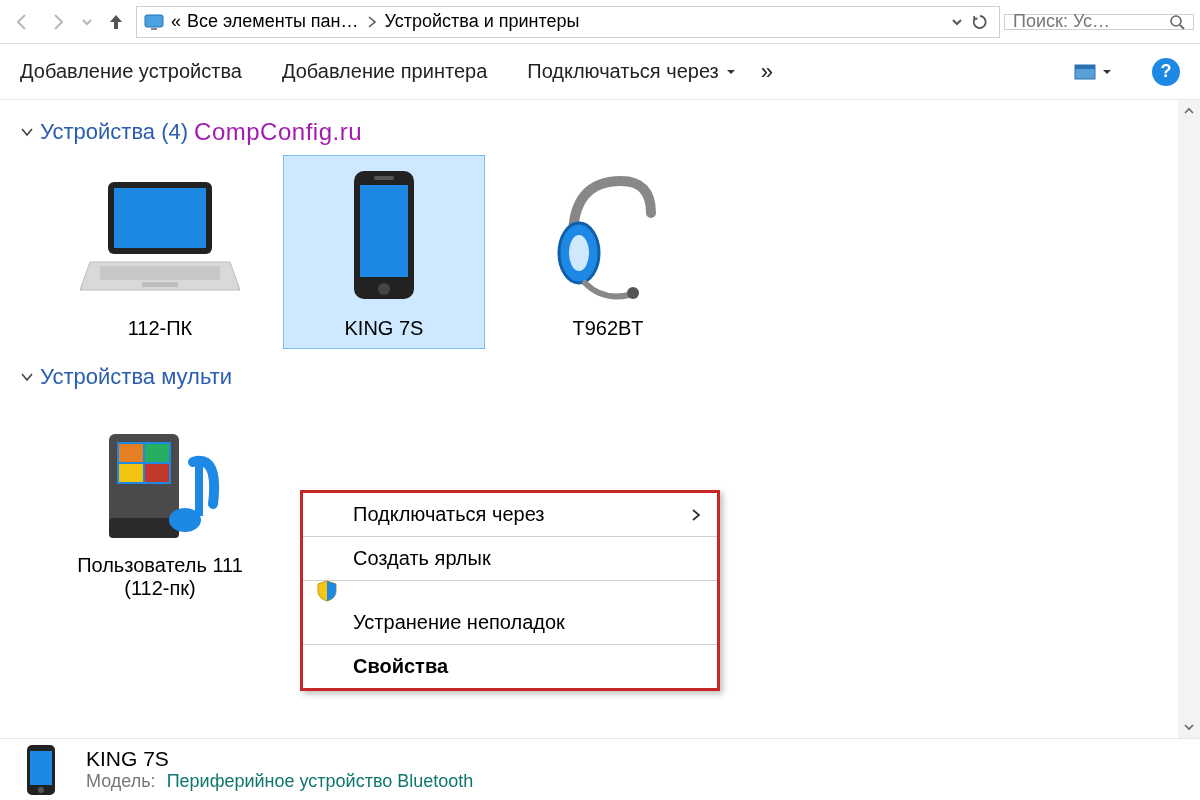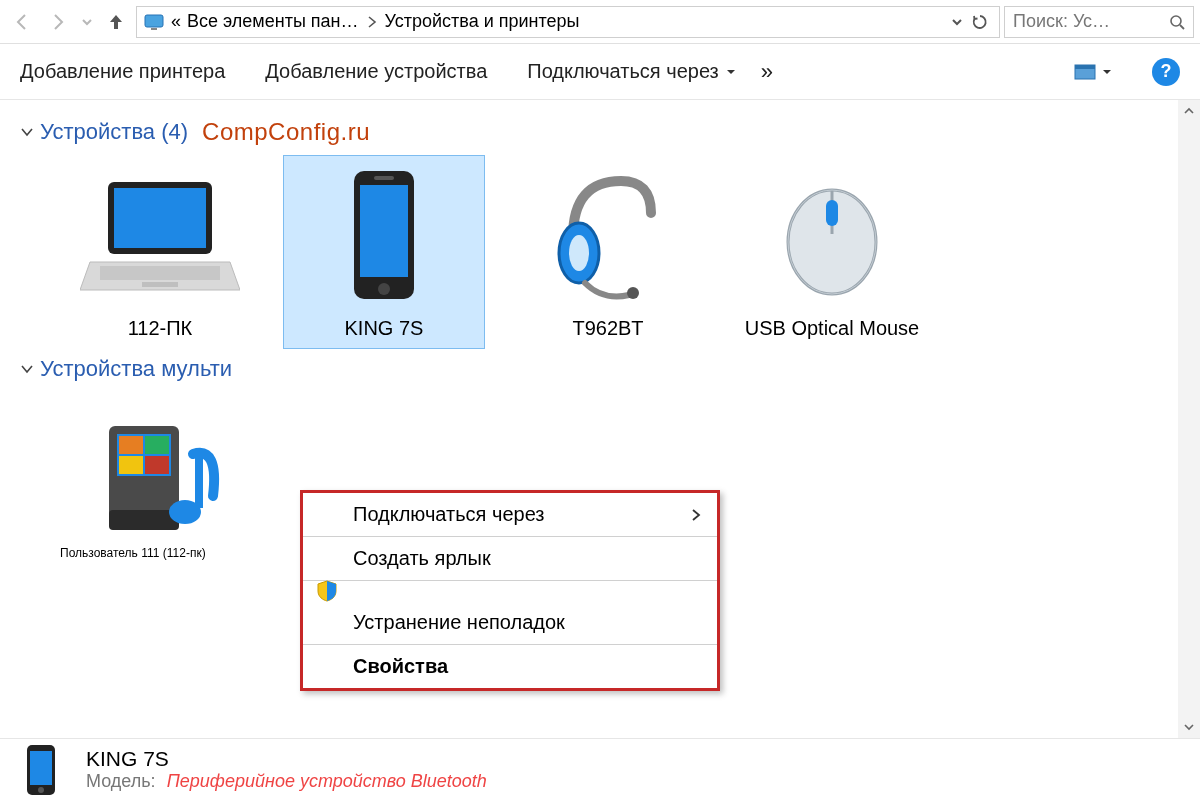--- a/index.html
+++ b/index.html
@@ -6,62 +6,62 @@
   body { background: #fff; width: 1200px; height: 800px; overflow: hidden; position: relative; color: #000; }
 
   
   .addr-row { display: flex; align-items: center; height: 44px; border-bottom: 1px solid #e0e0e0; padding: 0 6px; gap: 4px; }
   .nav-btn { width: 32px; height: 32px; display: flex; align-items: center; justify-content: center; color: #666; }
   .nav-btn.disabled { color: #c0c0c0; }
   .addr-box { flex: 1; display: flex; align-items: center; border: 1px solid #cfcfcf; height: 32px; padding: 0 6px; gap: 6px; font-size: 18px; min-width: 0; }
   .addr-crumb { white-space: nowrap; color: #000; }
   .addr-sep { color: #666; padding: 0 2px; }
   .addr-end { margin-left: auto; display: flex; align-items: center; gap: 8px; color: #555; padding-right: 4px;}
-  .search-box { width: 190px; border: 1px solid #cfcfcf; height: 32px; display: flex; align-items: center; padding: 0 8px; color: #777; font-size: 18px;}
+  .search-box { width: 190px; border: 1px solid #cfcfcf; height: 16px; display: flex; align-items: center; padding: 0 8px; color: #777; font-size: 18px;}
   .search-box .ph { flex: 1; white-space: nowrap; overflow: hidden; text-overflow: ellipsis; }
 
   
   .toolbar { display: flex; align-items: center; height: 56px; border-bottom: 1px solid #e6e6e6; padding: 0 20px; gap: 40px; font-size: 20px; color: #222; }
   .toolbar .tbtn { display: flex; align-items: center; gap: 6px; cursor: default; }
   .toolbar .spacer { flex: 1; }
   .help-btn { width: 28px; height: 28px; border-radius: 50%; background: #1e88e5; color: #fff; display: flex; align-items: center; justify-content: center; font-weight: bold; font-size: 18px;}
 
   
   .main { position: relative; padding: 10px 35px 0 20px; height: calc(100% - 44px - 56px - 62px); overflow: hidden; }
   .group-header { display: flex; align-items: center; gap: 6px; font-size: 22px; color: #2a5db0; margin: 8px 0 4px 0; }
   .group-header .chev { color: #555; font-size: 16px; }
-  .watermark { color: #c2410c; font-size: 24px; margin-left: 8px; letter-spacing: 0.5px;}
+  .watermark { color: #a21caf; font-size: 24px; letter-spacing: 0.5px;}
   .device-grid { display: flex; gap: 24px; padding: 6px 10px 0 40px; }
   .device { width: 200px; text-align: center; font-size: 20px; padding: 6px 4px 8px 4px; }
   .device.selected { background: #cde8ff; outline: 1px solid #7dbcf0; }
   .device .icon-wrap { height: 150px; display: flex; align-items: center; justify-content: center; }
   .device .label { margin-top: 4px; line-height: 1.2; }
 
   
-  .group2 { margin-top: 8px; }
+  .group2 { margin-top: 16px; }
   .multi-device-row { display: flex; padding: 0 10px 0 40px; }
-  .multi-device { width: 200px; font-size: 12px; }
+  .multi-device { width: 200px; text-align: center; font-size: 20px; }
   .multi-device .icon-wrap { height: 160px; display: flex; align-items: flex-end; justify-content: center; }
 
   
   .context-menu { position: absolute; left: 300px; top: 390px; width: 420px; background: #fff; border: 3px solid #c62828; box-shadow: 3px 3px 6px rgba(0,0,0,0.25); font-size: 20px; z-index: 50; }
   .cm-item { display: flex; align-items: center; padding: 10px 14px 10px 50px; position: relative; }
   .cm-item .sub { position: absolute; right: 16px; color: #333; }
   .cm-item .shield { position: absolute; left: 14px; }
   .cm-item.bold { font-weight: 600; }
   .cm-sep { border-top: 1px solid #d0d0d0; margin: 0; }
 
   
   .details { position: absolute; left: 0; right: 0; bottom: 0; height: 62px; border-top: 1px solid #e6e6e6; display: flex; align-items: center; padding: 4px 14px; gap: 18px; font-size: 18px; background: #fff; }
   .details .thumb { width: 54px; height: 54px; display: flex; align-items: center; justify-content: center; }
   .details .info { display: flex; flex-direction: column; }
   .details .title { font-size: 21px; }
   .details .meta { color: #777; font-size: 18px; }
   .details .meta .k { color: #777; }
-  .details .meta .v { color: #ef4444; margin-left: 6px; font-style: italic;}
+  .details .meta .v { color: #0f766e; margin-left: 6px;}
 
   
   .vscroll { position: absolute; right: 0; top: 100px; bottom: 62px; width: 22px; background: #f3f3f3; }
   .vscroll .up, .vscroll .down { height: 22px; display: flex; align-items: center; justify-content: center; color: #666; }
   .vscroll .track { position: absolute; top: 22px; bottom: 22px; left: 0; right: 0;}
   .vscroll .down { position: absolute; bottom: 0; left:0; right:0;}
 
   svg { display: block; }
 </style>
 </head>
@@ -125,24 +125,24 @@
         <svg width="16" height="16" viewBox="0 0 16 16">
           <circle cx="7" cy="7" r="5" stroke="#666" stroke-width="1.6" fill="none"></circle>
           <line x1="11" y1="11" x2="15" y2="15" stroke="#666" stroke-width="1.8"></line>
         </svg>
       </span>
   </div>
 </div>
 
 <div class="toolbar">
   <div class="tbtn">
+      <span>Добавление устройства</span>
+    </div>
+  <div class="tbtn">
       <span>Добавление принтера</span>
-    </div>
-  <div class="tbtn">
-      <span>Добавление устройства</span>
     </div>
   <div class="tbtn">
     <span>Подключаться через</span>
     <span>
         <svg width="12" height="12" viewBox="0 0 12 12">
           <path d="M2 4 L6 8 L10 4" fill="#333"></path>
         </svg>
       </span>
   </div>
   <div class="tbtn" style="font-size:22px;margin-left:-16px">»</div>
@@ -208,31 +208,20 @@
           <path d="M30 70 Q30 14 78 14 Q108 14 108 46" stroke="#888" stroke-width="10" fill="none" stroke-linecap="round"></path>
           <ellipse cx="36" cy="86" rx="20" ry="30" fill="#1e88e5" stroke="#0f5fa8" stroke-width="3"></ellipse>
           <ellipse cx="36" cy="86" rx="10" ry="18" fill="#cfe8fb"></ellipse>
           <path d="M42 116 Q60 134 86 128" stroke="#888" stroke-width="6" fill="none" stroke-linecap="round"></path>
           <circle cx="90" cy="126" r="6" fill="#555"></circle>
         </svg>
       </div>
       <div class="label">T962BT</div>
     </div>
 
-    <div class="device">
-      <div class="icon-wrap">
-        <svg width="130" height="130" viewBox="0 0 130 130">
-          <ellipse cx="65" cy="70" rx="44" ry="52" fill="#dfe5ea" stroke="#9aa5ae" stroke-width="3"></ellipse>
-          <path d="M65 18 L65 62" stroke="#9aa5ae" stroke-width="3"></path>
-          <rect x="59" y="28" width="12" height="26" rx="6" fill="#1e88e5"></rect>
-          <ellipse cx="65" cy="70" rx="44" ry="52" fill="none" stroke="#c3ccd3" stroke-width="1"></ellipse>
-        </svg>
-      </div>
-      <div class="label">USB Optical Mouse</div>
-    </div>
   </div>
 
   <div class="group-header group2">
     <span class="chev">
         <svg width="14" height="14" viewBox="0 0 14 14">
           <path d="M2 4 L7 10 L12 4" stroke="#444" stroke-width="1.6" fill="none"></path>
         </svg>
       </span>
     <span>Устройства мульти</span>
   </div>

